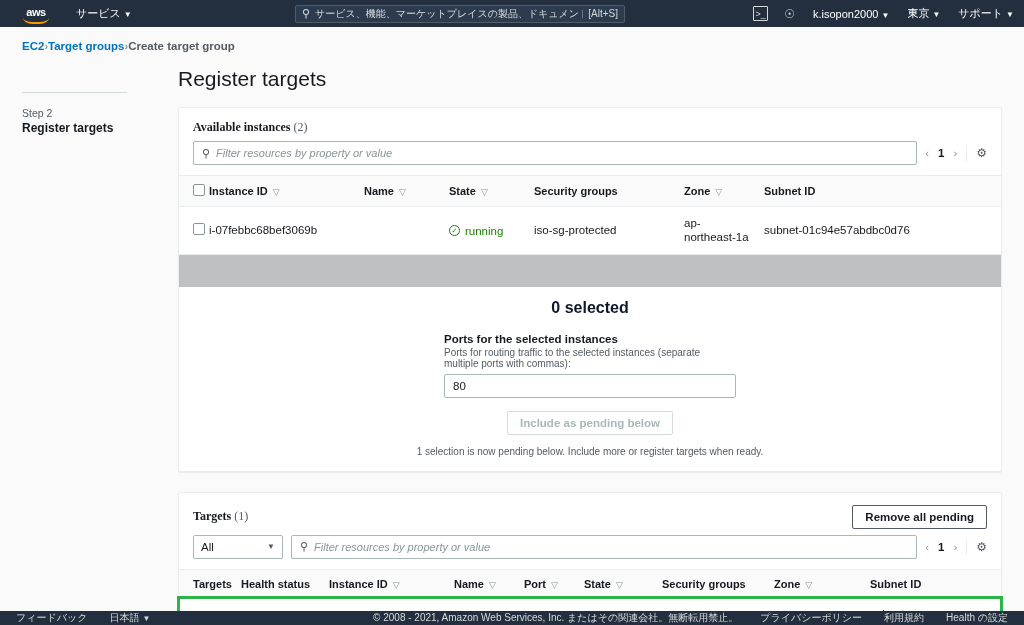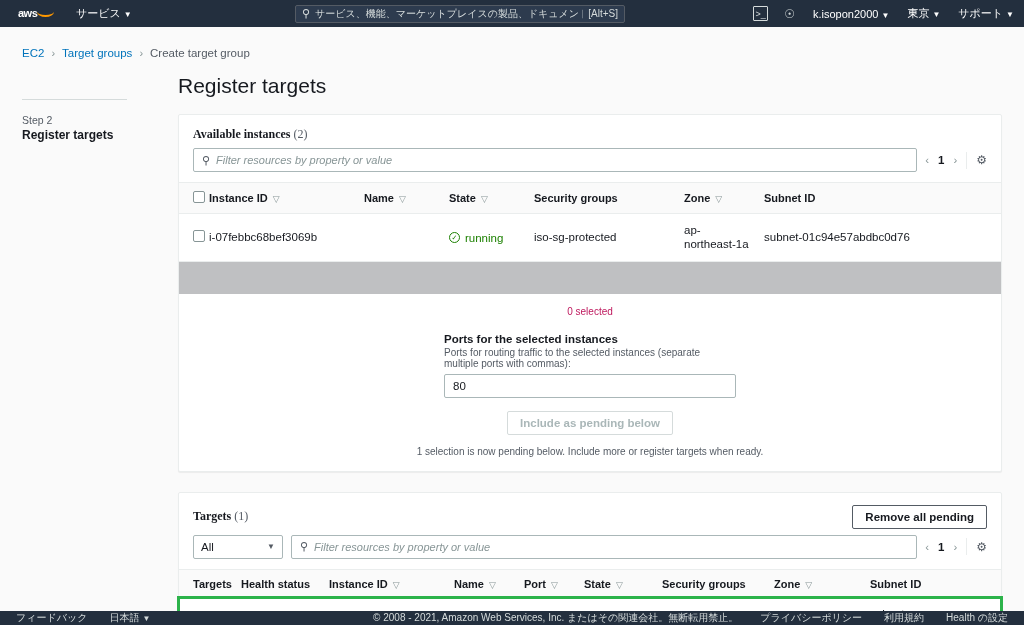--- a/index.html
+++ b/index.html
@@ -12,21 +12,21 @@
   body { position: relative; }
 
   
   .topnav {
     height: 27px; background: #232f3e; color: #fff;
     display: flex; align-items: center; position: relative;
     font-size: 11px;
   }
   .aws-logo {
     margin-left: 18px; width: 36px; height: 20px;
-    display: flex; flex-direction: row; align-items: center; justify-content: flex-start;
+    display: flex; flex-direction: column; align-items: center; justify-content: flex-end;
   }
   .aws-logo .txt { font-size: 11px; font-weight: bold; letter-spacing: -0.5px; line-height: 9px; color:#fff; }
   .aws-logo .smile {
     width: 26px; height: 6px; margin-top: 1px;
     border-bottom: 2.5px solid #ff9900;
     border-radius: 0 0 13px 13px / 0 0 8px 8px;
   }
   .nav-item { color: #fff; margin-left: 22px; white-space: nowrap; cursor: pointer; }
   .caret { font-size: 8px; margin-left: 3px; }
   .searchwrap {
@@ -40,22 +40,22 @@
   .nav-right .nav-item { margin-left: 18px; }
   .icon-box {
     width: 15px; height: 15px; border: 1px solid #d5dbdb; border-radius: 1px;
     display: flex; align-items: center; justify-content: center;
     font-size: 9px; color: #d5dbdb; margin-left: 14px; cursor: pointer;
   }
   .bell { margin-left: 16px; font-size: 12px; color: #d5dbdb; cursor: pointer; }
 
   
   .breadcrumb {
-    padding: 20px 0 0 22px; font-size: 11.5px; color: #16191f;
-    display: flex; align-items: center; gap: 7px;
+    padding: 13px 0 0 22px; font-size: 11.5px; color: #16191f;
+    display: flex; align-items: center;  font-weight: bold;
   }
   .breadcrumb a { color: #0073bb; text-decoration: none; cursor: pointer; }
   .breadcrumb .sep { color: #879596; font-size: 11px; }
   .breadcrumb .cur { color: #545b64; }
 
   
   .layout { display: flex; }
   .sidebar { width: 178px; padding: 26px 0 0 22px; }
   .step { font-size: 10.5px; color: #545b64; }
   .step-name { font-size: 12px; margin-top: 2px; }
@@ -118,21 +118,21 @@
     width: 11px; height: 11px; border: 1.4px solid #1d8102; border-radius: 50%;
     display: inline-flex; align-items: center; justify-content: center;
     font-size: 7px; color: #1d8102; line-height: 1;
   }
   .wrapzone { line-height: 1.25; }
 
   .gray-band { height: 32px; background: #bfc0c2; }
 
   
   .selected-wrap { padding: 12px 14px 14px 14px; text-align: center; }
-  .selected-count { font-size: 10px; font-weight: normal; color: #be185d; }
+  .selected-count { font-size: 16px; font-weight: bold; color: #0f172a; }
   .ports-block { width: 292px; margin: 16px auto 0 auto; text-align: left; }
   .ports-label { font-size: 11.5px; font-weight: bold; color: #16191f; }
   .ports-desc { font-size: 10px; color: #545b64; margin-top: 2px; }
   .ports-input {
     margin-top: 5px; height: 24px; border: 1px solid #aab7b8; border-radius: 2px;
     background: #fff; display: flex; align-items: center; padding: 0 8px;
     font-size: 11.5px; color: #16191f;
   }
   .btn-disabled {
     margin: 13px auto 0 auto; display: inline-block;

